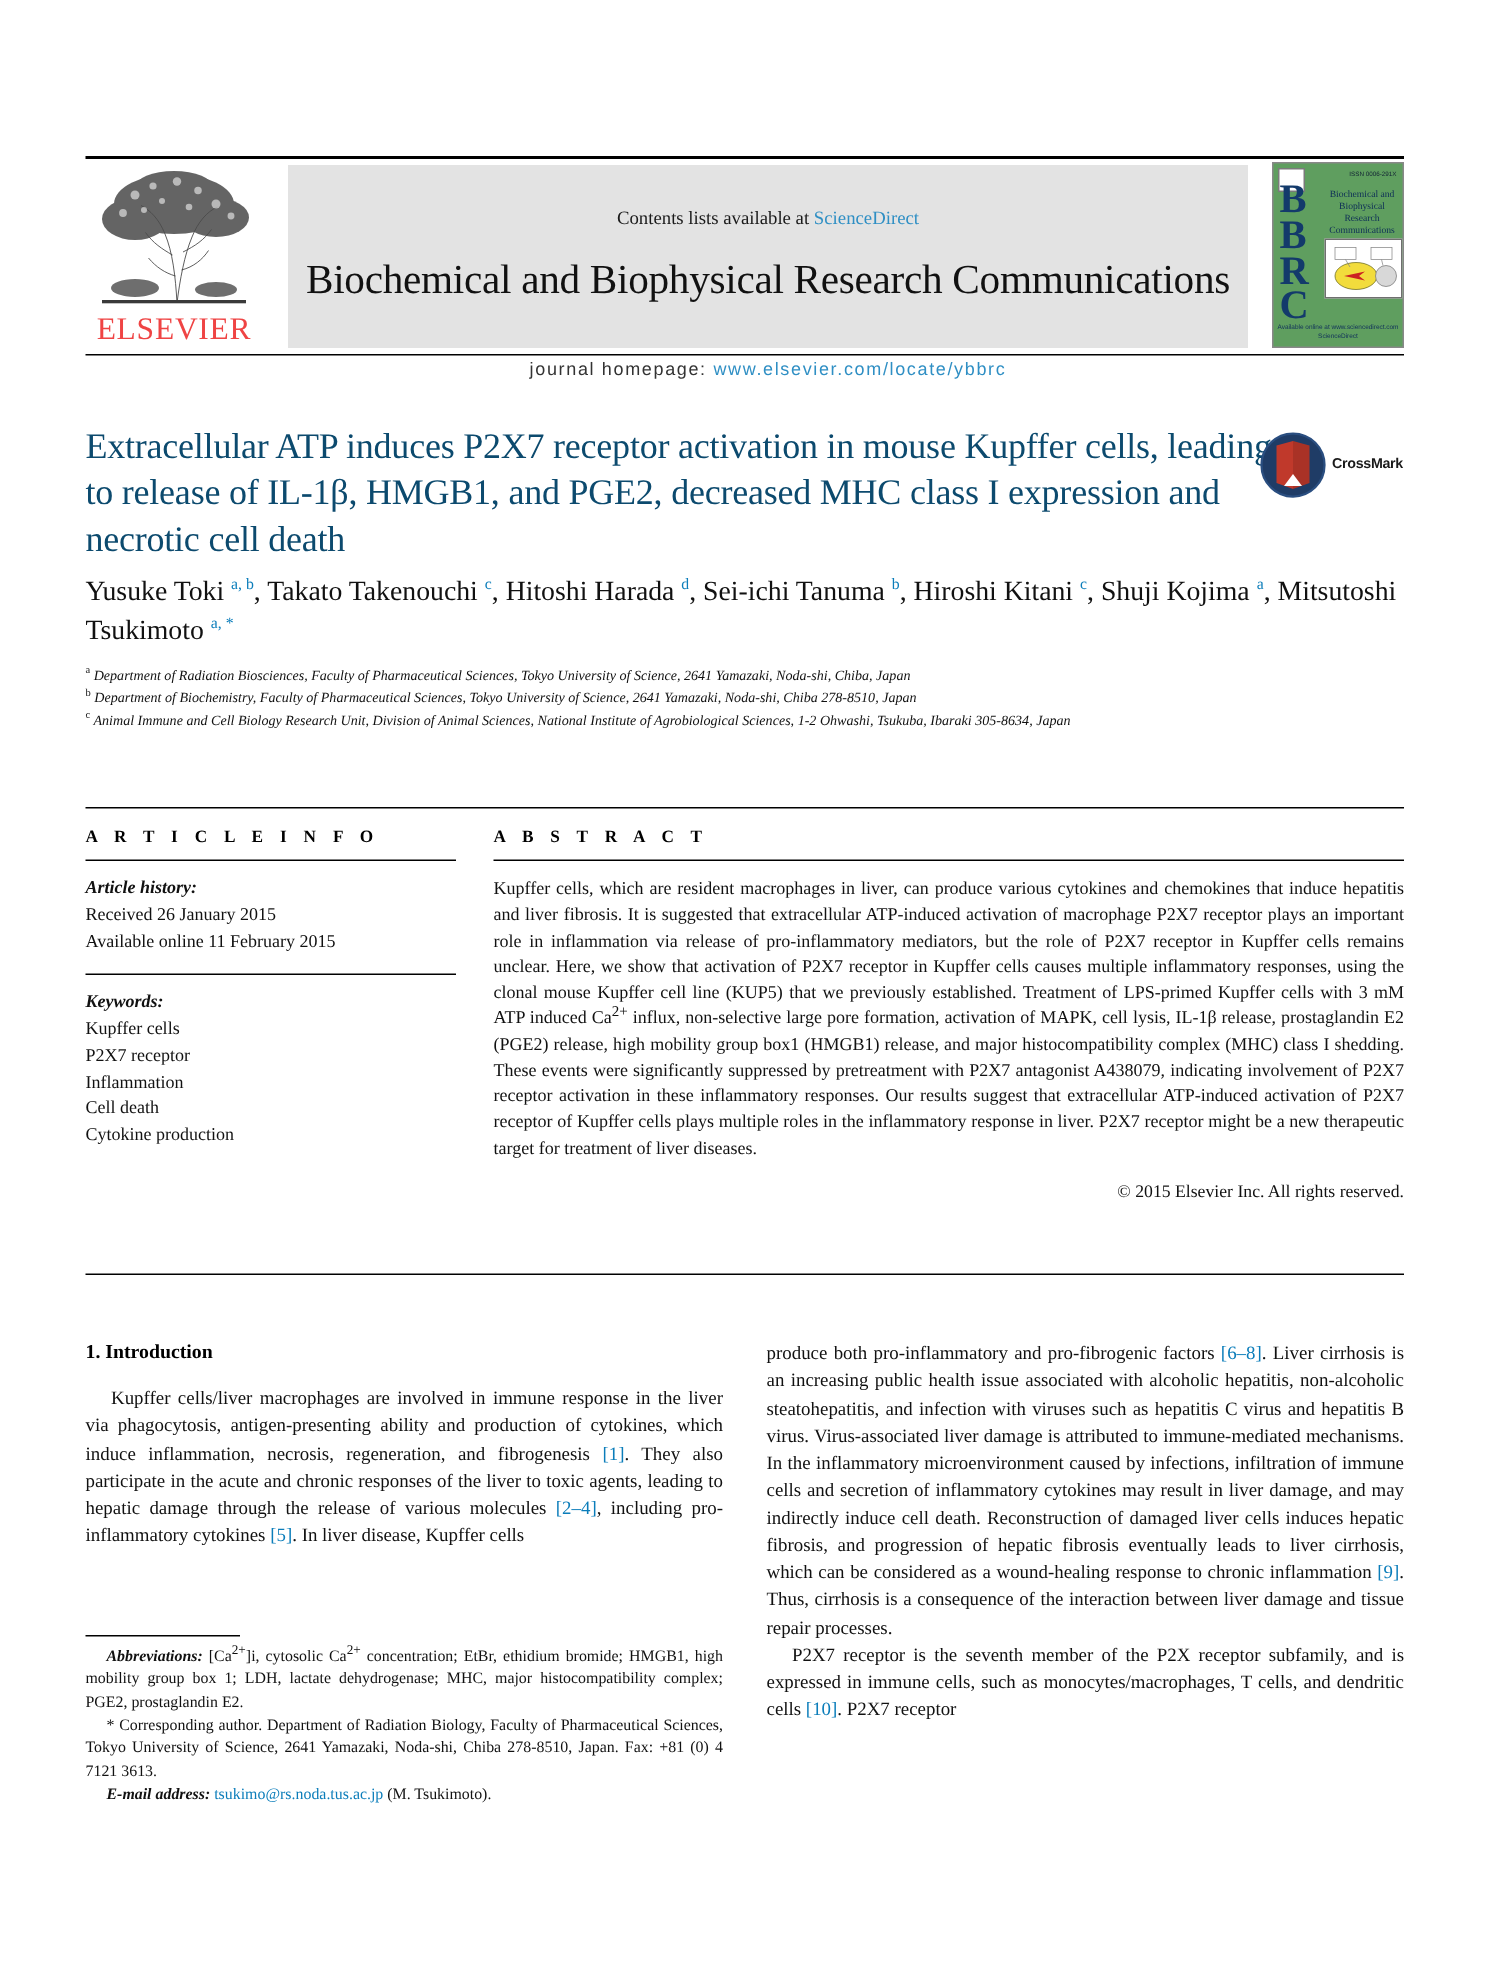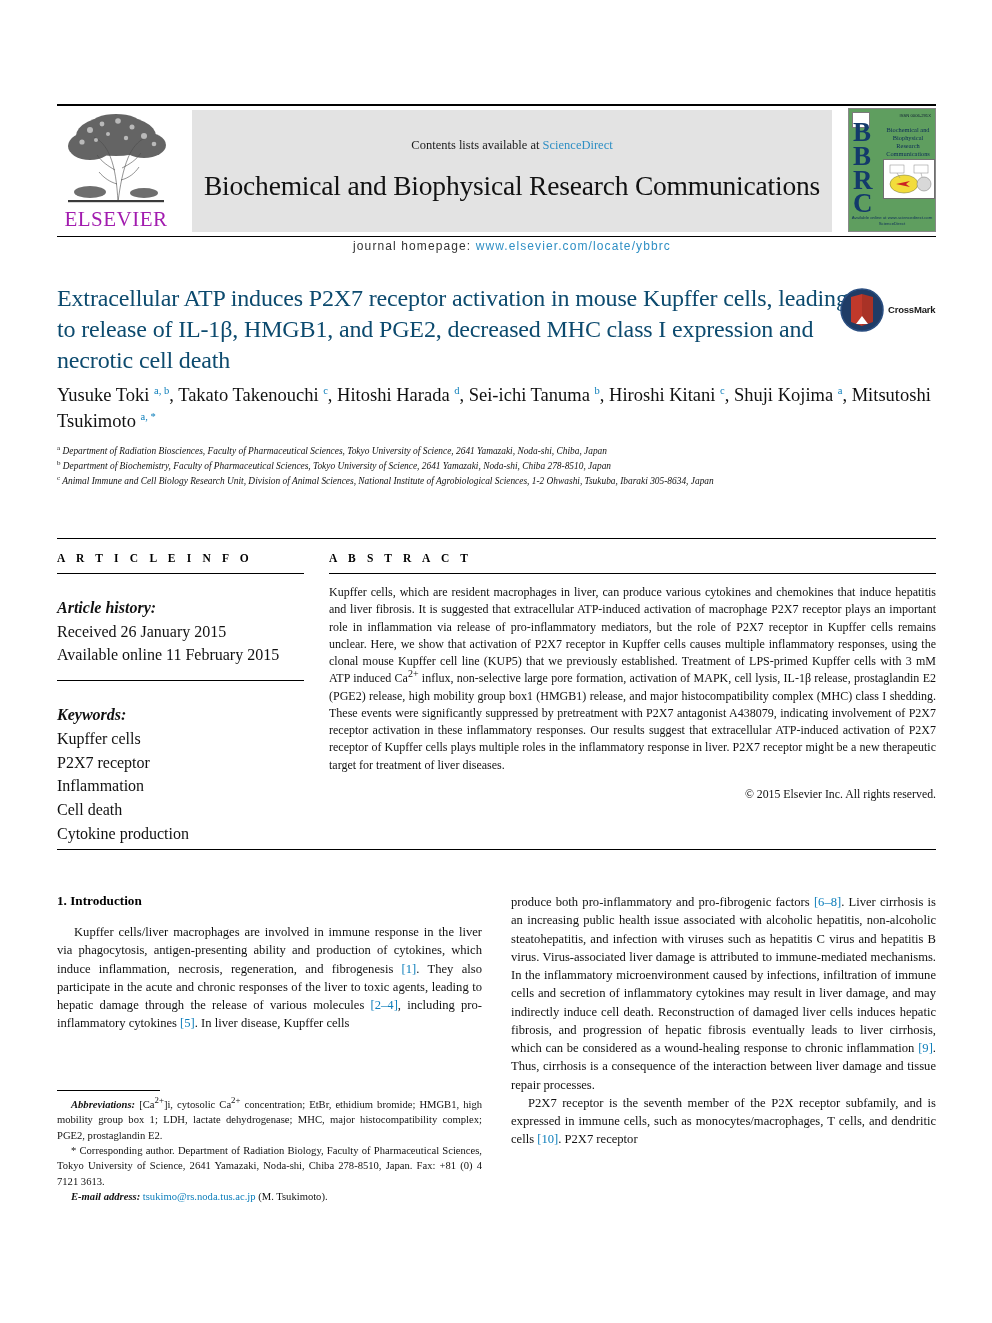--- a/index.html
+++ b/index.html
@@ -54,21 +54,21 @@
     left: 0; top: 2px;
     width: 118px;
     height: 122px;
     text-align: center;
   }
   .tree-svg { display:block; margin: 0 auto; }
   .elsevier-word {
     font-family: "Liberation Serif", serif;
     font-size: 21px;
     letter-spacing: 0.5px;
-    color: #a21caf;
+    color: #ef4444;
     line-height: 1;
     margin-top: 1px;
   }
   .header-center {
     position: absolute;
     left: 135px; top: 2px;
     width: 640px;
     height: 122px;
     background: #e3e3e3;
     text-align: center;
@@ -258,23 +258,23 @@
     font-size: 11.5px;
     letter-spacing: 4.2px;
     color: #000;
   }
   .thin-rule {
     height: 1.1px;
     background: #000;
     margin-top: 9px;
   }
   .info-group {
-    margin-top: 22px;
-    font-family: "Liberation Serif", serif;
-    font-size: 16px;
+    margin-top: 9px;
+    font-family: "Liberation Serif", serif;
+    font-size: 12px;
     line-height: 1.48;
     color: #111;
   }
   .info-group .ghead {
     font-style: italic;
     font-weight: bold;
   }
   .info-rule {
     height: 1.1px;
     background: #000;

